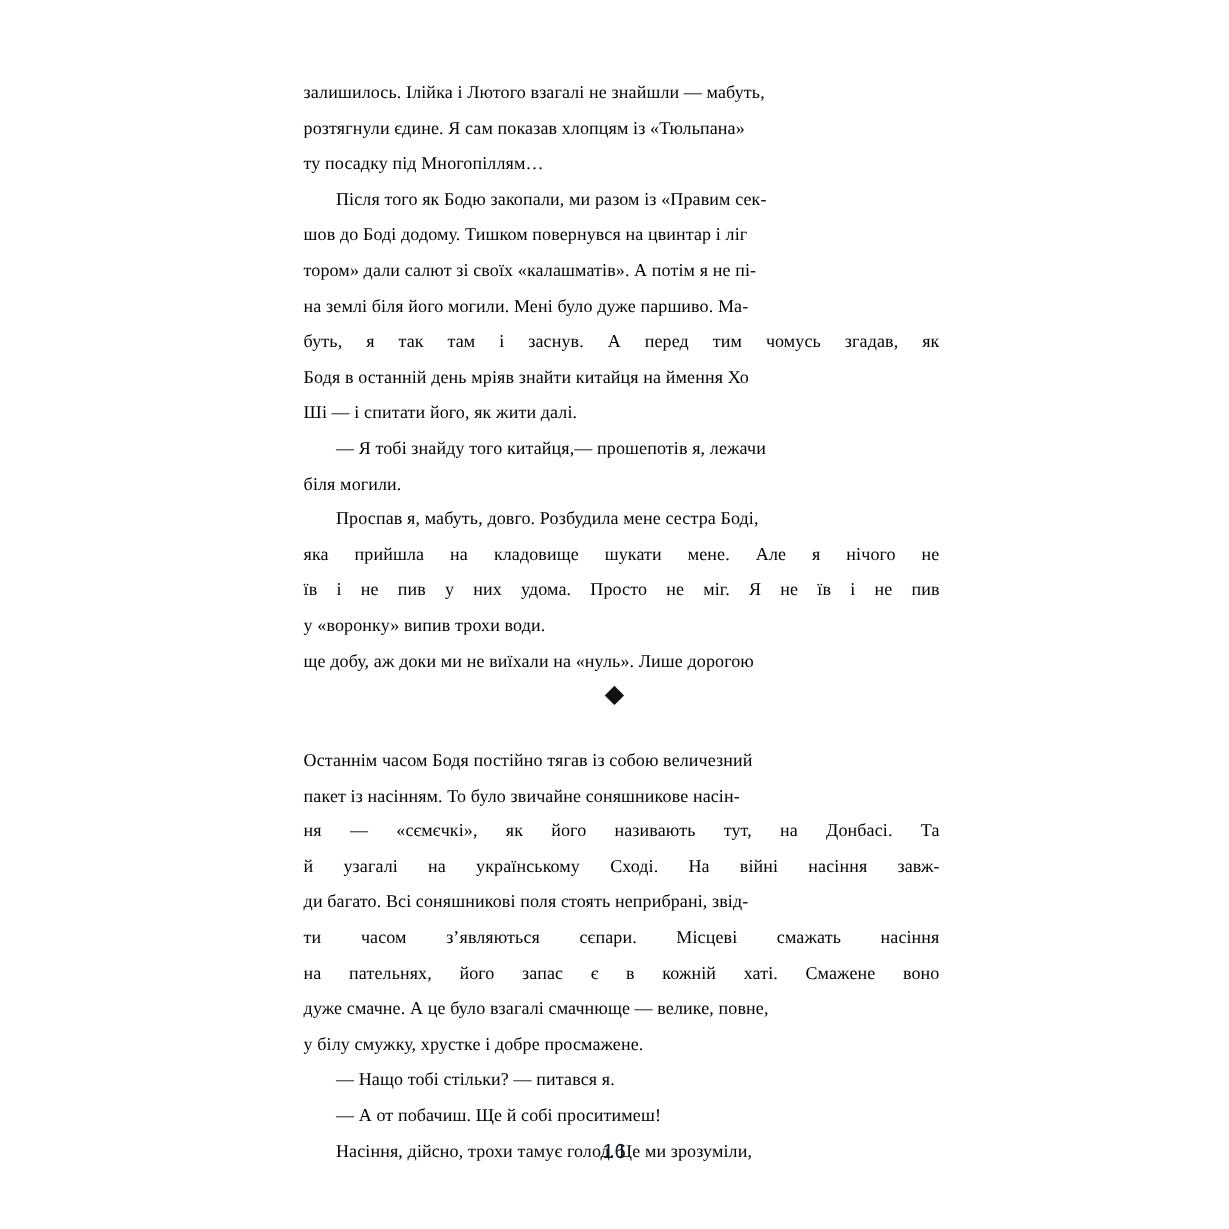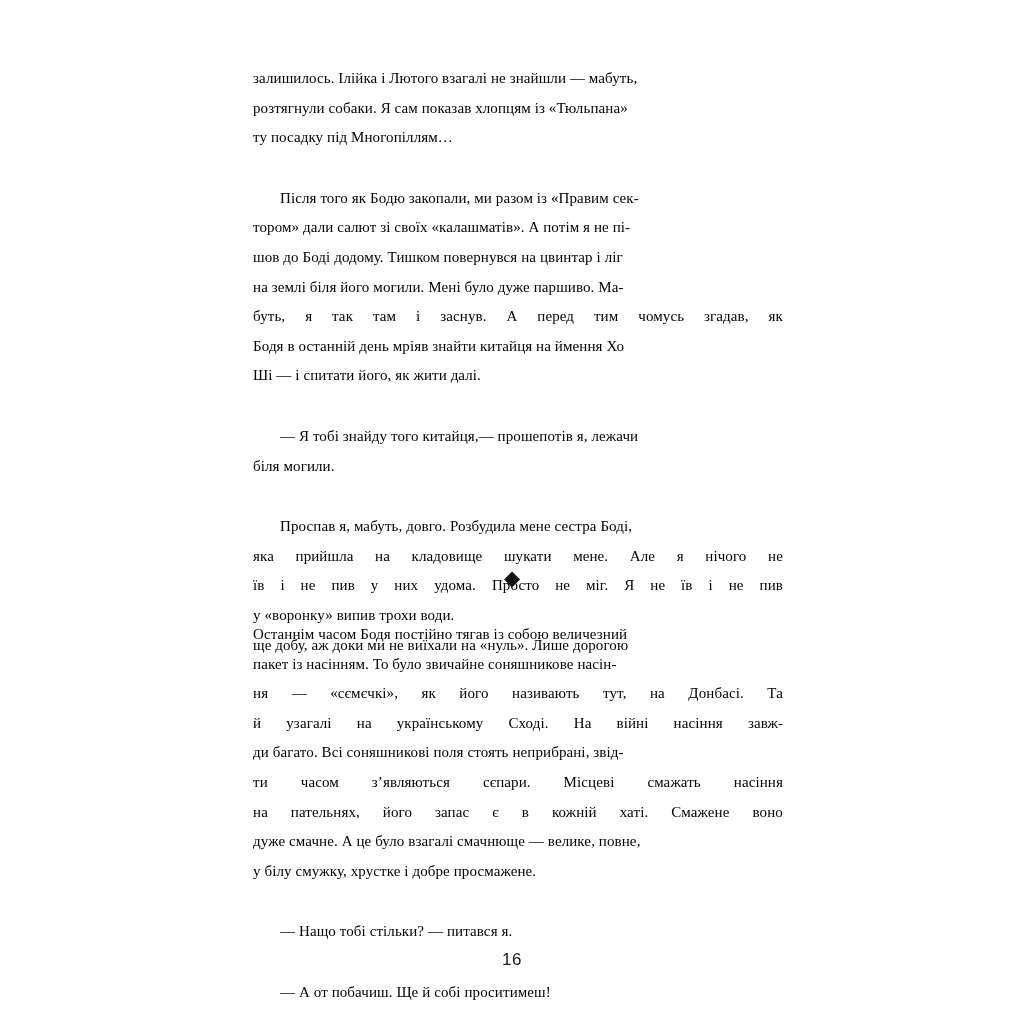--- a/index.html
+++ b/index.html
@@ -35,21 +35,21 @@
     white-space: pre;
     height: 29.6px;
   }
   
   .line.just {
     display: flex;
     justify-content: space-between;
     white-space: normal;
   }
   .line.just > .w { display: inline-block; }
-  .line.indent { text-indent: 27px; margin-top: 31px; }
+  .line.indent { text-indent: 27px; }
 
   .ornament {
     position: absolute;
     left: 0;
     top: 563px;
     width: 1024px;
     text-align: center;
     font-size: 21px;
     line-height: 30px;
     color: #111111;
@@ -73,27 +73,27 @@
   }
 </style>
 </head>
 <body>
 
 <div class="page">
 
   <div class="text-block">
       <p class="para">
         <span class="line">залишилось. Ілійка і Лютого взагалі не знайшли — мабуть,</span>
-        <span class="line">розтягнули собаки. Я сам показав хлопцям із «Тюльпана»</span>
+        <span class="line">розтягнули єдине. Я сам показав хлопцям із «Тюльпана»</span>
         <span class="line">ту посадку під Многопіллям…</span>
       </p>
       <p class="para">
         <span class="line indent">Після того як Бодю закопали, ми разом із «Правим сек-</span>
+        <span class="line">шов до Боді додому. Тишком повернувся на цвинтар і ліг</span>
         <span class="line">тором» дали салют зі своїх «калашматів». А потім я не пі-</span>
-        <span class="line">шов до Боді додому. Тишком повернувся на цвинтар і ліг</span>
         <span class="line">на землі біля його могили. Мені було дуже паршиво. Ма-</span>
         <span class="line just">
           <span class="w">буть,</span>
           <span class="w">я</span>
           <span class="w">так</span>
           <span class="w">там</span>
           <span class="w">і</span>
           <span class="w">заснув.</span>
           <span class="w">А</span>
           <span class="w">перед</span>

